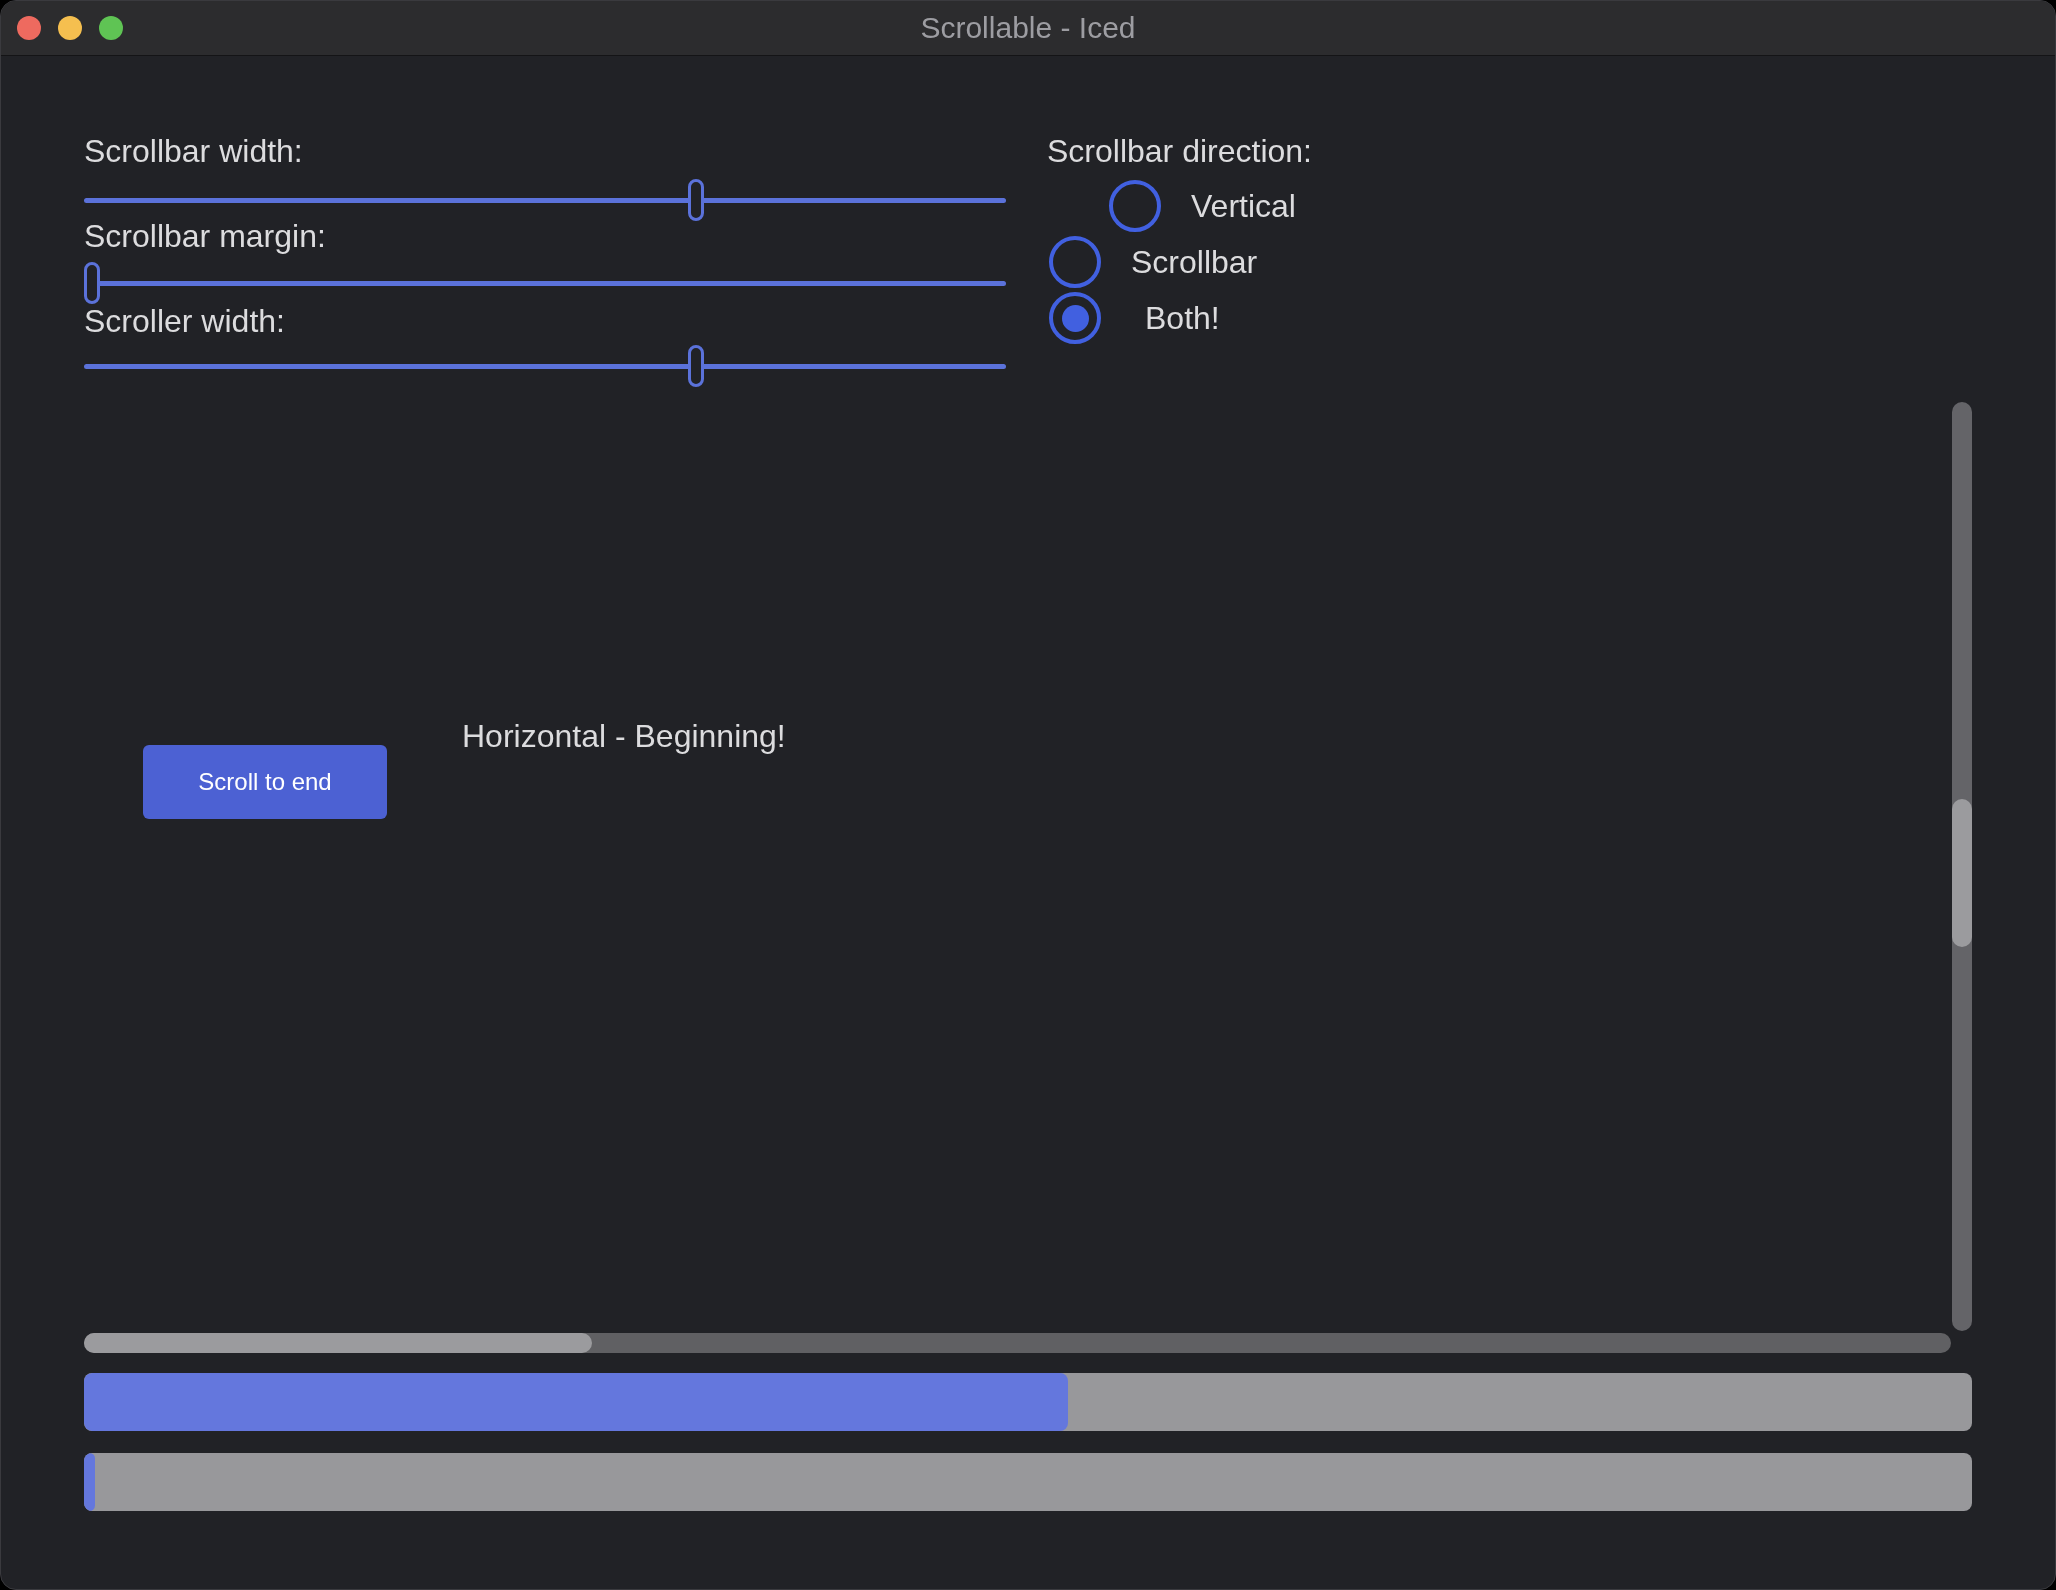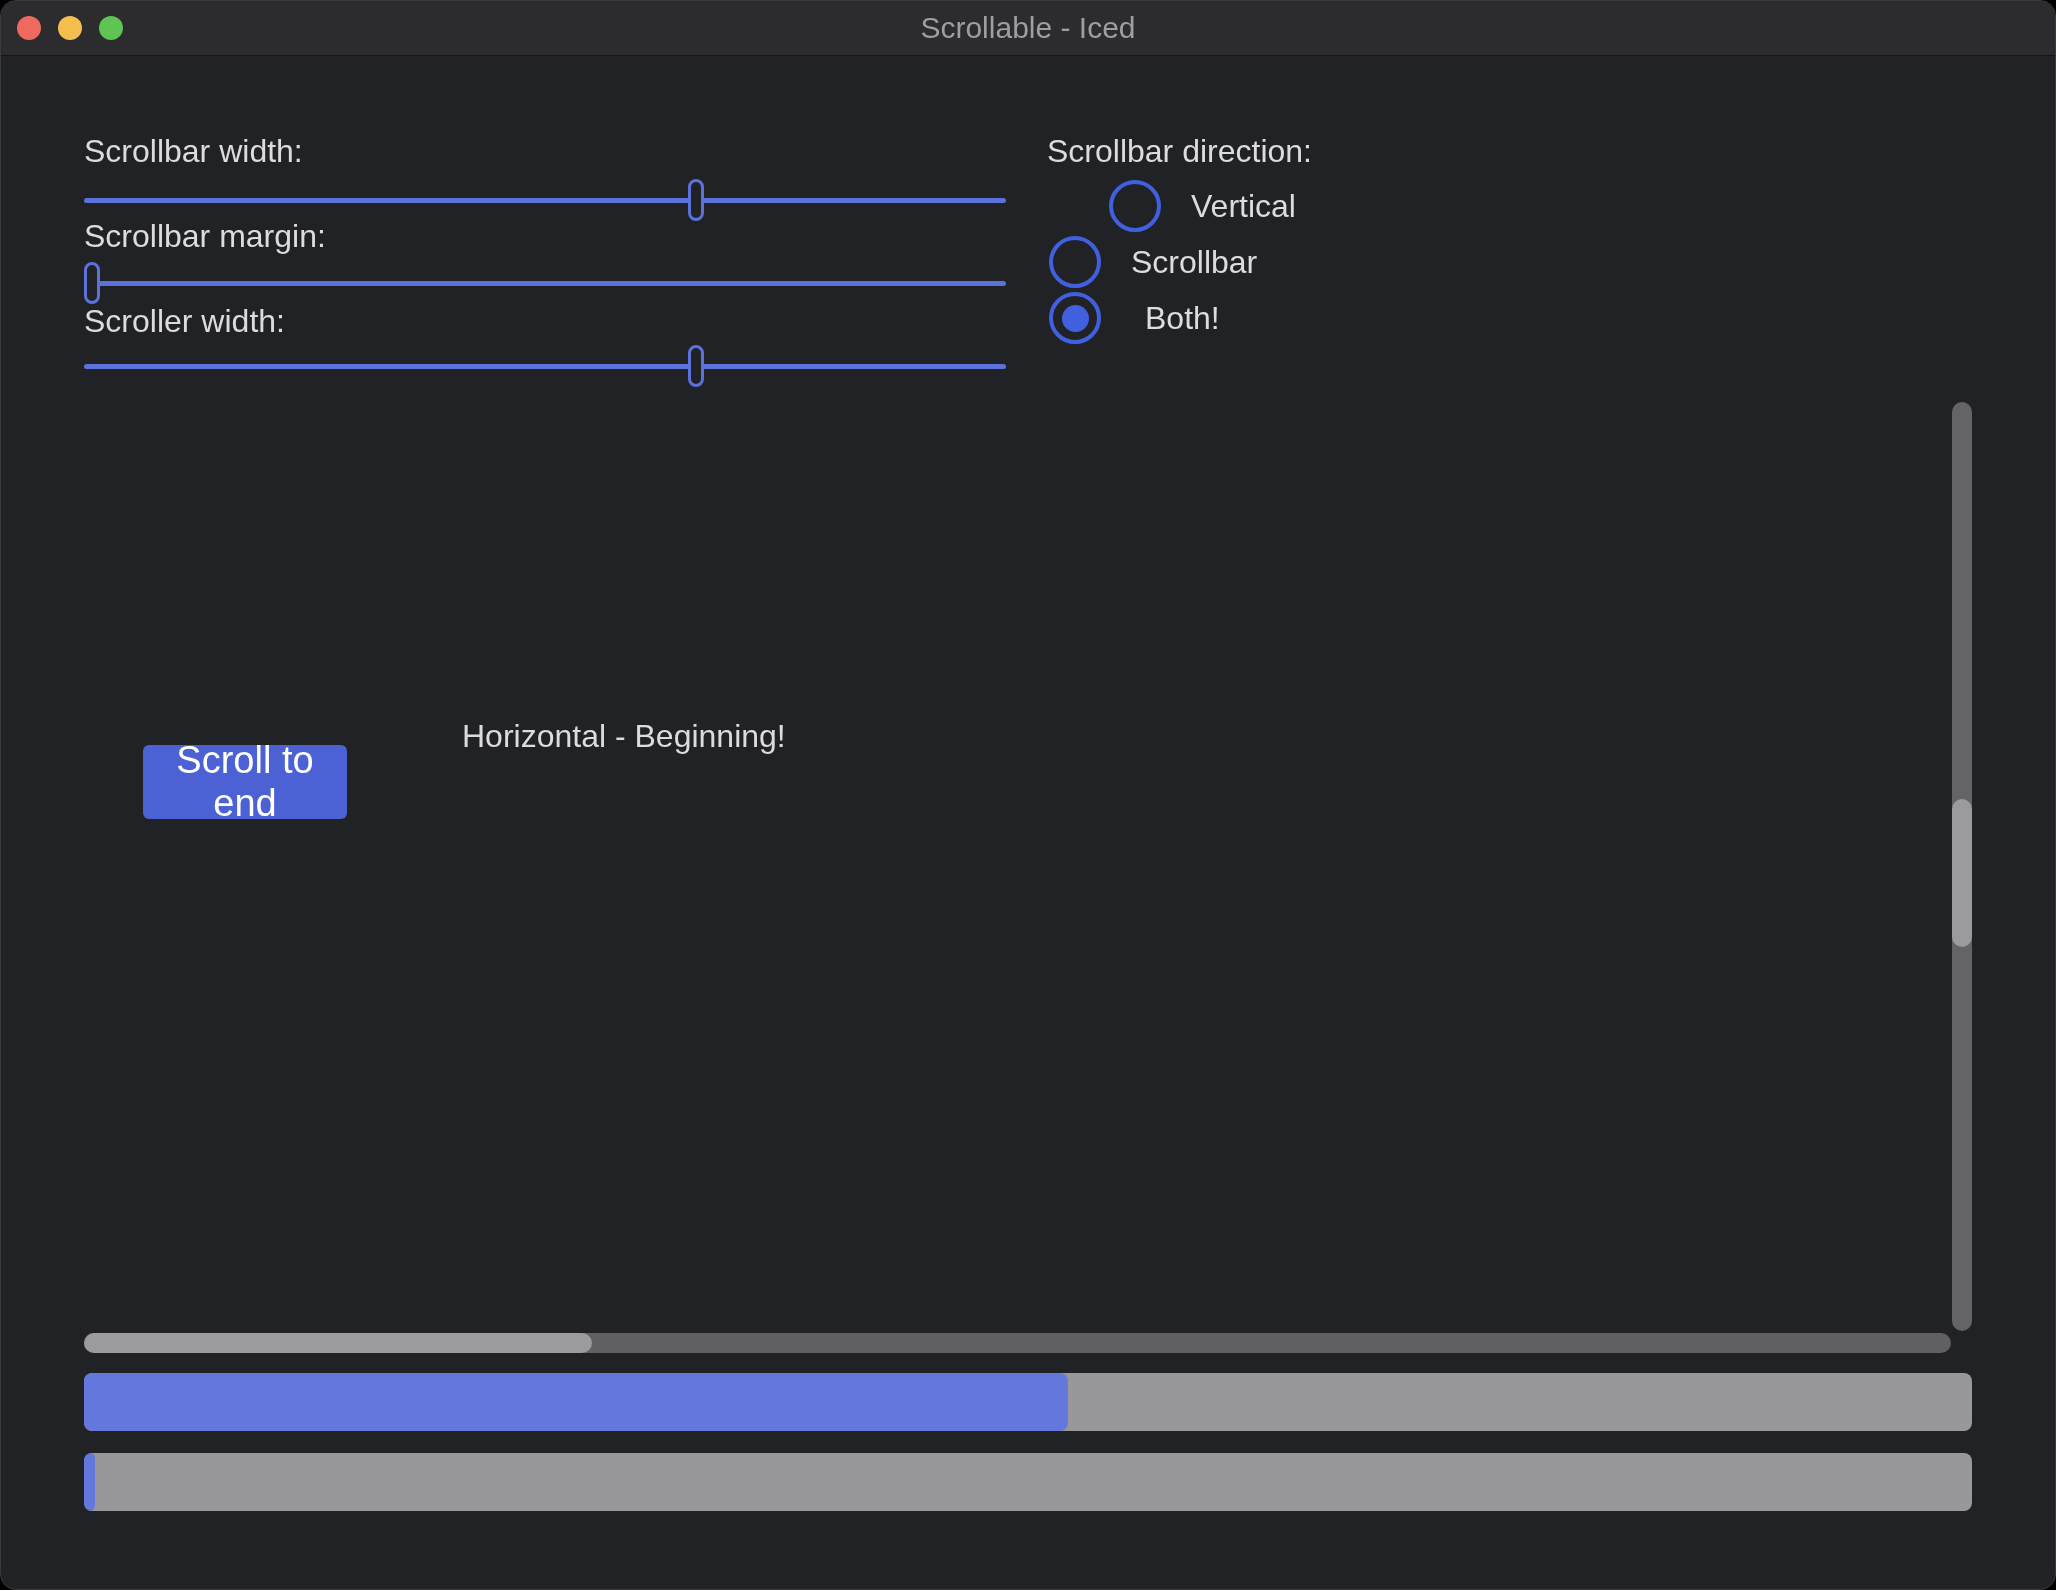--- a/index.html
+++ b/index.html
@@ -57,23 +57,23 @@
     width:52px;height:52px;border-radius:50%;
     border:4px solid var(--accent_radio);
     display:flex;align-items:center;justify-content:center;
     flex:0 0 auto;
   }
   .radio-dot{width:27px;height:27px;border-radius:50%;background:var(--accent_radio);display:none;}
   .radio-row.selected .radio-dot{display:block;}
   .radio-label{font-size:32px;color:var(--text);}
   
   .scroll-btn{
-    position:absolute;left:142px;top:744px;width:204px;height:74px;
+    position:absolute;left:142px;top:744px;width:244px;height:74px;
     background:var(--accent_button);border:none;border-radius:6px;
-    color:#ffffff;font-size:38px;font-family:inherit;
+    color:#ffffff;font-size:24px;font-family:inherit;
     display:flex;align-items:center;justify-content:center;cursor:pointer;
   }
   .status-text{position:absolute;left:461px;top:717px;font-size:32px;color:var(--text);}
   .v-scrollbar{
     position:absolute;left:1951px;top:401px;width:20px;height:929px;
     background:var(--scrollbar_track);border-radius:10px;
   }
   .v-thumb{position:absolute;left:0;width:20px;background:var(--scrollbar_thumb);border-radius:10px;}
   .h-scrollbar{
     position:absolute;left:83px;top:1332px;width:1867px;height:20px;

